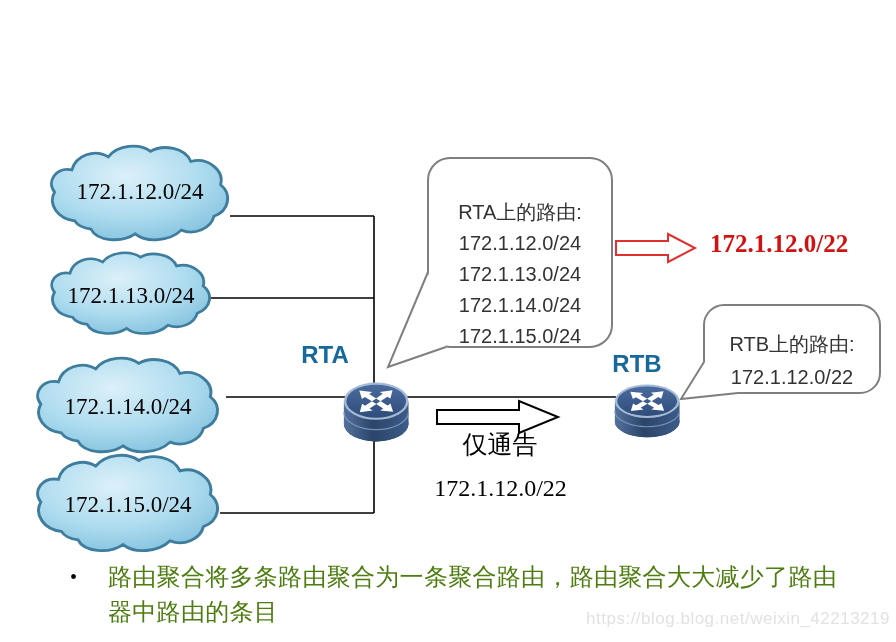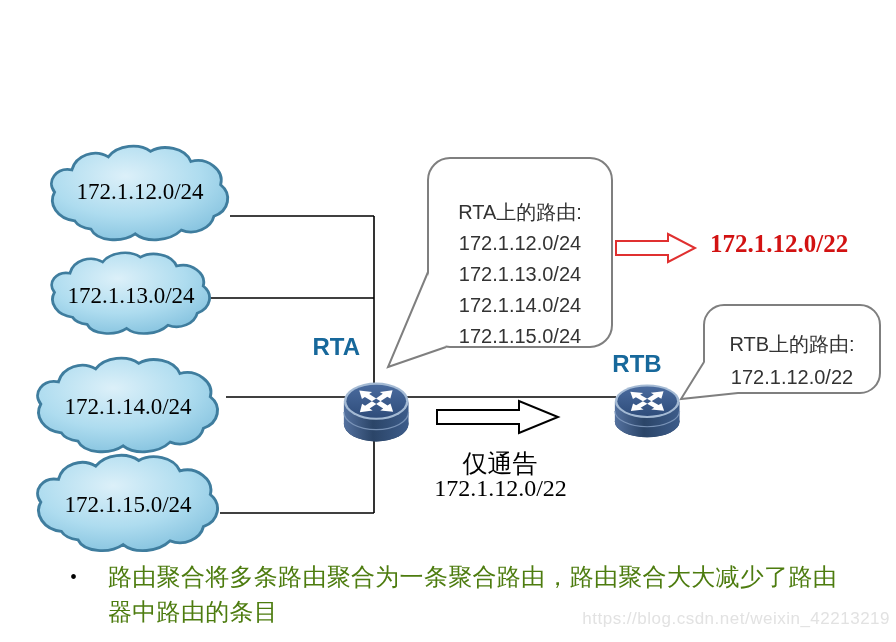--- a/index.html
+++ b/index.html
@@ -120,41 +120,41 @@
     <use href="#routerIcon" transform="translate(337,362) scale(0.98,0.98)"></use>
     <use href="#routerIcon" transform="translate(608,366) scale(0.98,0.88)"></use>
   </svg>
 
 
   <div class="abs cloud-label" style="left:44px;top:143px;width:192px;height:98px;">172.1.12.0/24</div>
   <div class="abs cloud-label" style="left:45px;top:252px;width:172px;height:88px;">172.1.13.0/24</div>
   <div class="abs cloud-label" style="left:30px;top:357px;width:196px;height:100px;">172.1.14.0/24</div>
   <div class="abs cloud-label" style="left:30px;top:455px;width:196px;height:100px;">172.1.15.0/24</div>
 
-  <div class="abs router-label" style="left:290px;top:333px;width:70px;text-align:right;">RTA</div>
+  <div class="abs router-label" style="left:290px;top:341px;width:70px;">RTA</div>
   <div class="abs router-label" style="left:602px;top:350px;width:70px;">RTB</div>
 
   <div class="abs callout-body" style="left:428px;top:158px;width:184px;height:233px;">
     <div class="callout-title">RTA上的路由:</div>
     <div class="callout-route">172.1.12.0/24</div>
     <div class="callout-route">172.1.13.0/24</div>
     <div class="callout-route">172.1.14.0/24</div>
     <div class="callout-route">172.1.15.0/24</div>
   </div>
 
   <div class="abs callout-body" style="left:704px;top:305px;width:176px;height:112px;line-height:33px;">
     <div class="callout-title">RTB上的路由:</div>
     <div class="callout-route">172.1.12.0/22</div>
   </div>
 
   <div class="abs red-route" style="left:710px;top:230px;">172.1.12.0/22</div>
 
-  <div class="abs adv-text" style="left:425px;top:447px;width:150px;">仅通告</div>
+  <div class="abs adv-text" style="left:425px;top:428px;width:150px;">仅通告</div>
   <div class="abs adv-text" style="left:418px;top:475px;width:165px;font-size:24px;">172.1.12.0/22</div>
 
   <div class="abs bullet-row" style="left:66px;top:560px;width:800px;">
     <div class="bullet-dot">•</div>
     <div class="bullet-text">路由聚合将多条路由聚合为一条聚合路由，路由聚合大大减少了路由器中路由的条目</div>
   </div>
 
-  <div class="abs watermark">https://blog.csdn.net/weixin_42213219</div>
+  <div class="abs watermark">https://blog.blog.net/weixin_42213219</div>
 
 </div>
 
 </body></html>

